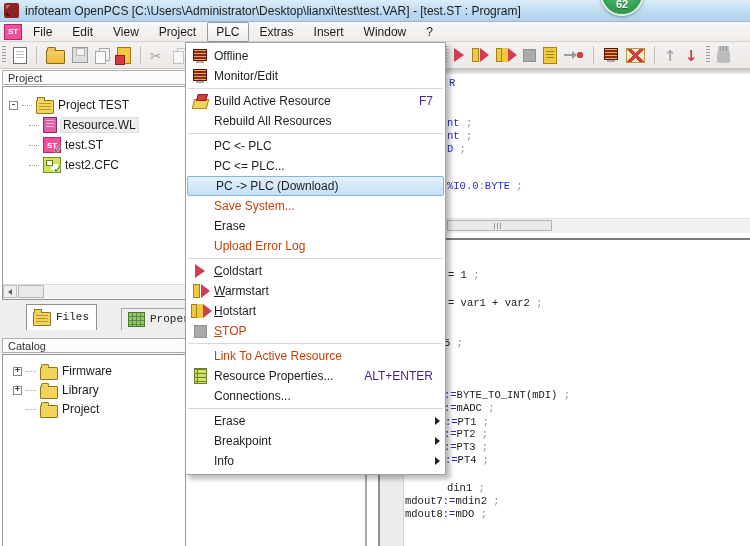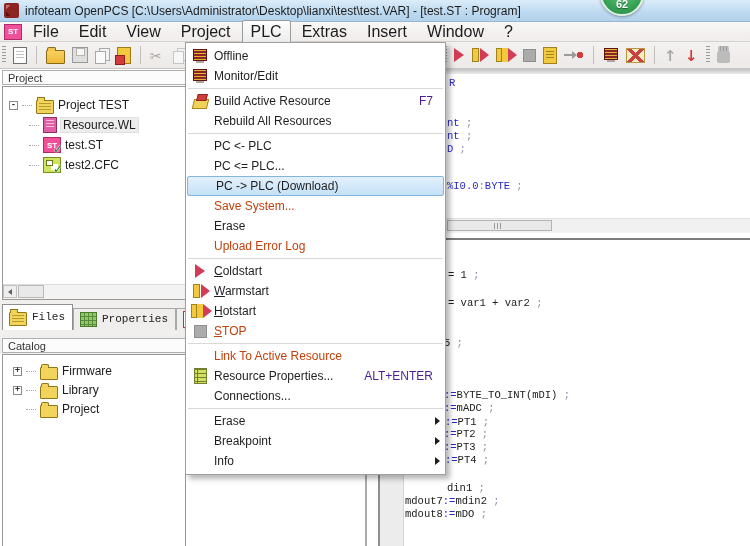--- a/index.html
+++ b/index.html
@@ -16,21 +16,21 @@
     background:linear-gradient(135deg,#c46a6a 0 3px,transparent 3px),linear-gradient(45deg,#5a1010 0 3px,transparent 3px);}
   .badge{position:absolute;left:600px;top:-28px;width:44px;height:44px;border-radius:50%;
     background:radial-gradient(circle at 50% 30%,#7bd48c,#36a256 65%,#2b8a47);
     border:2px solid #dff0df;box-shadow:0 1px 3px rgba(0,0,0,.35);
     display:flex;align-items:flex-end;justify-content:center;z-index:90;
     color:#fff;font-size:11px;font-weight:bold;text-shadow:0 1px 1px rgba(0,0,0,.4);padding-bottom:4px;box-sizing:border-box;}
 
   
   .menubar{position:absolute;left:0;top:22px;width:750px;height:20px;background:linear-gradient(#f8f7f6,#efecea);
     border-bottom:1px solid #d6d2cf;display:flex;align-items:center;gap:2px;padding-left:4px;box-sizing:border-box;}
-  .mb-item{font-size:16px;color:#1c1c1c;padding:2px 8px;border:1px solid transparent;border-radius:2px;}
+  .mb-item{font-size:12px;color:#1c1c1c;padding:2px 8px;border:1px solid transparent;border-radius:2px;}
   .mb-item.active{border-color:#9a9a9a;background:linear-gradient(#fdfdfd,#ececec);box-shadow:inset 0 0 1px #fff;}
 
   
   .toolbar{position:absolute;left:0;top:42px;width:750px;height:26px;background:linear-gradient(#f4f2f1,#ece9e7);
     border-bottom:1px solid #c9c5c2;}
   .tbgroup{position:absolute;top:0;height:26px;display:flex;align-items:center;gap:7px;}
   .tbgroup.left{left:2px;}
   .tbgroup.right{left:443px;}
   .tsep{width:1px;height:18px;background:#c2beba;margin:0 2px;}
 
@@ -127,21 +127,21 @@
     font:bold 9px/7px "Liberation Mono",monospace;text-align:center;flex:none;box-sizing:border-box;}
   .dots{width:10px;border-top:1px dotted #a8a8a8;flex:none;}
   .sel-label{background:#ededed;outline:1px solid #e0e0e0;padding:0 2px;}
   .hscroll{position:absolute;left:0;right:0;bottom:0;height:14px;background:#f3f3f3;border-top:1px solid #dcdcdc;}
   .hs-btn{position:absolute;left:0;top:0;width:14px;height:13px;background:#eeeeee;border:1px solid #c0c0c0;box-sizing:border-box;}
   .hs-btn::before{content:"";position:absolute;left:4px;top:3px;border-right:4px solid #606060;border-top:3px solid transparent;border-bottom:3px solid transparent;}
   .hs-thumb{position:absolute;left:15px;top:0;width:26px;height:13px;background:#e9e9e9;border:1px solid #b8b8b8;box-sizing:border-box;}
 
   .tabs-row{position:absolute;left:2px;top:304px;width:184px;height:26px;z-index:2;overflow:hidden;display:flex;align-items:flex-end;}
   .tab{display:flex;align-items:center;gap:5px;font-family:"Liberation Mono",monospace;font-size:11px;color:#222;
-    border:1px solid #a8a8a8;border-bottom:none;padding:3px 7px 4px 6px;background:#efeeec;height:22px;box-sizing:border-box;white-space:nowrap;}
+    border:1px solid #a8a8a8;border-bottom:none;padding:3px 7px 4px 6px;background:#efeeec;height:22px;box-sizing:border-box;white-space:nowrap;margin-left:24px;}
   .tab.active{background:#fff;height:26px;border-color:#8f8f8f;position:relative;z-index:3;}
   .tab.stub{width:30px;overflow:hidden;}
 
   .catalog-panel{position:absolute;left:2px;top:354px;width:184px;height:192px;border:1px solid #989898;border-bottom:none;background:#fff;z-index:2;box-sizing:border-box;}
   .left-gap{position:absolute;left:0;top:300px;width:188px;height:54px;background:#f1efee;z-index:1;}
 
   
   .editor-top-edge{position:absolute;left:186px;top:68px;width:564px;height:6px;background:linear-gradient(#b9b9b9,#ededed);}
   .pane-top{position:absolute;left:443px;top:74px;width:307px;height:164px;background:#fff;border-left:1px solid #9a9a9a;
     border-bottom:2px solid #7c7c7c;box-sizing:content-box;}

